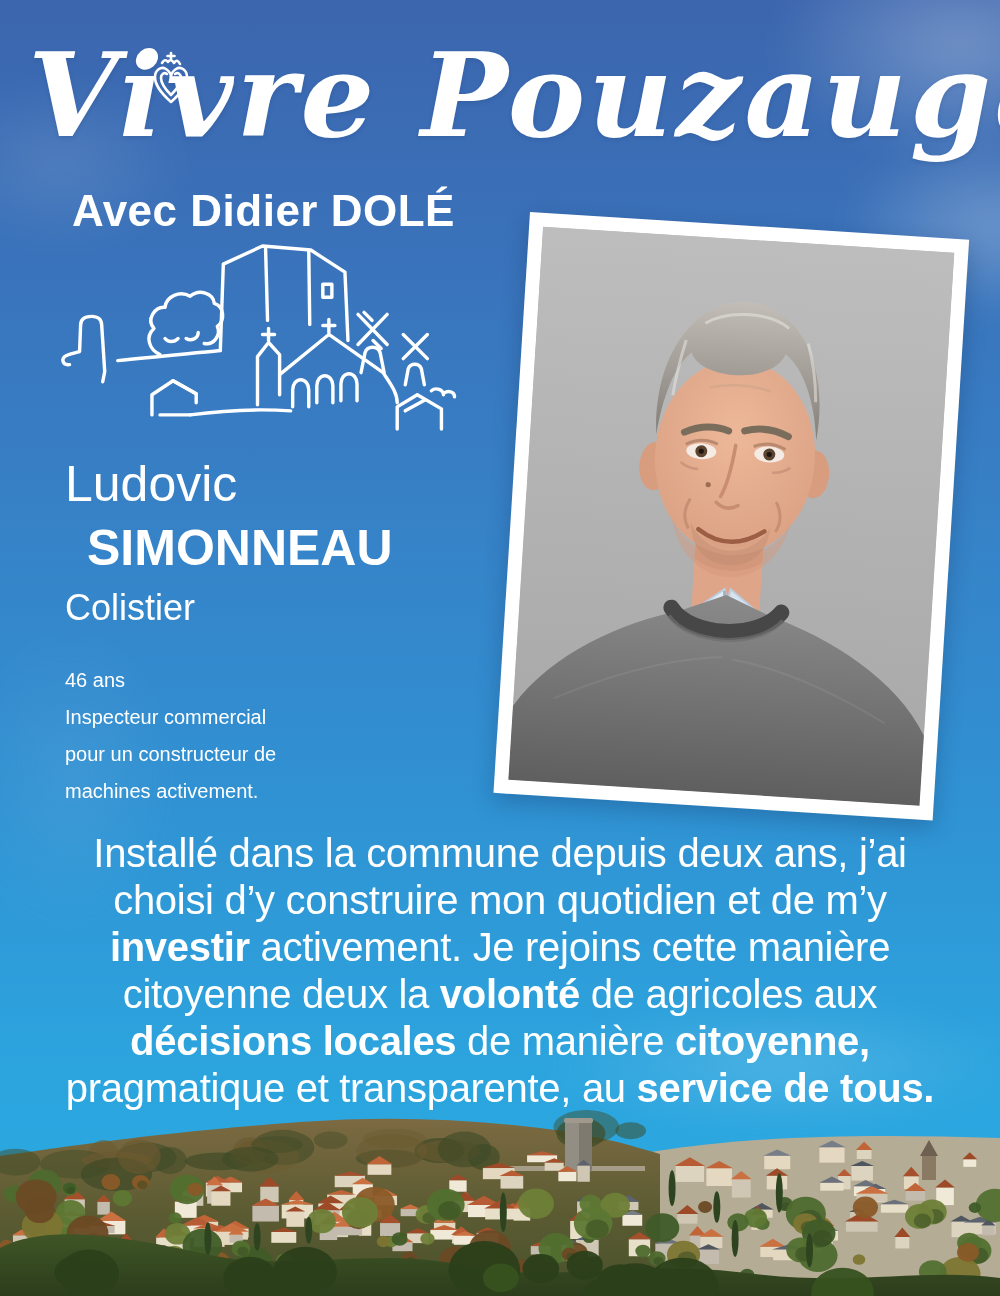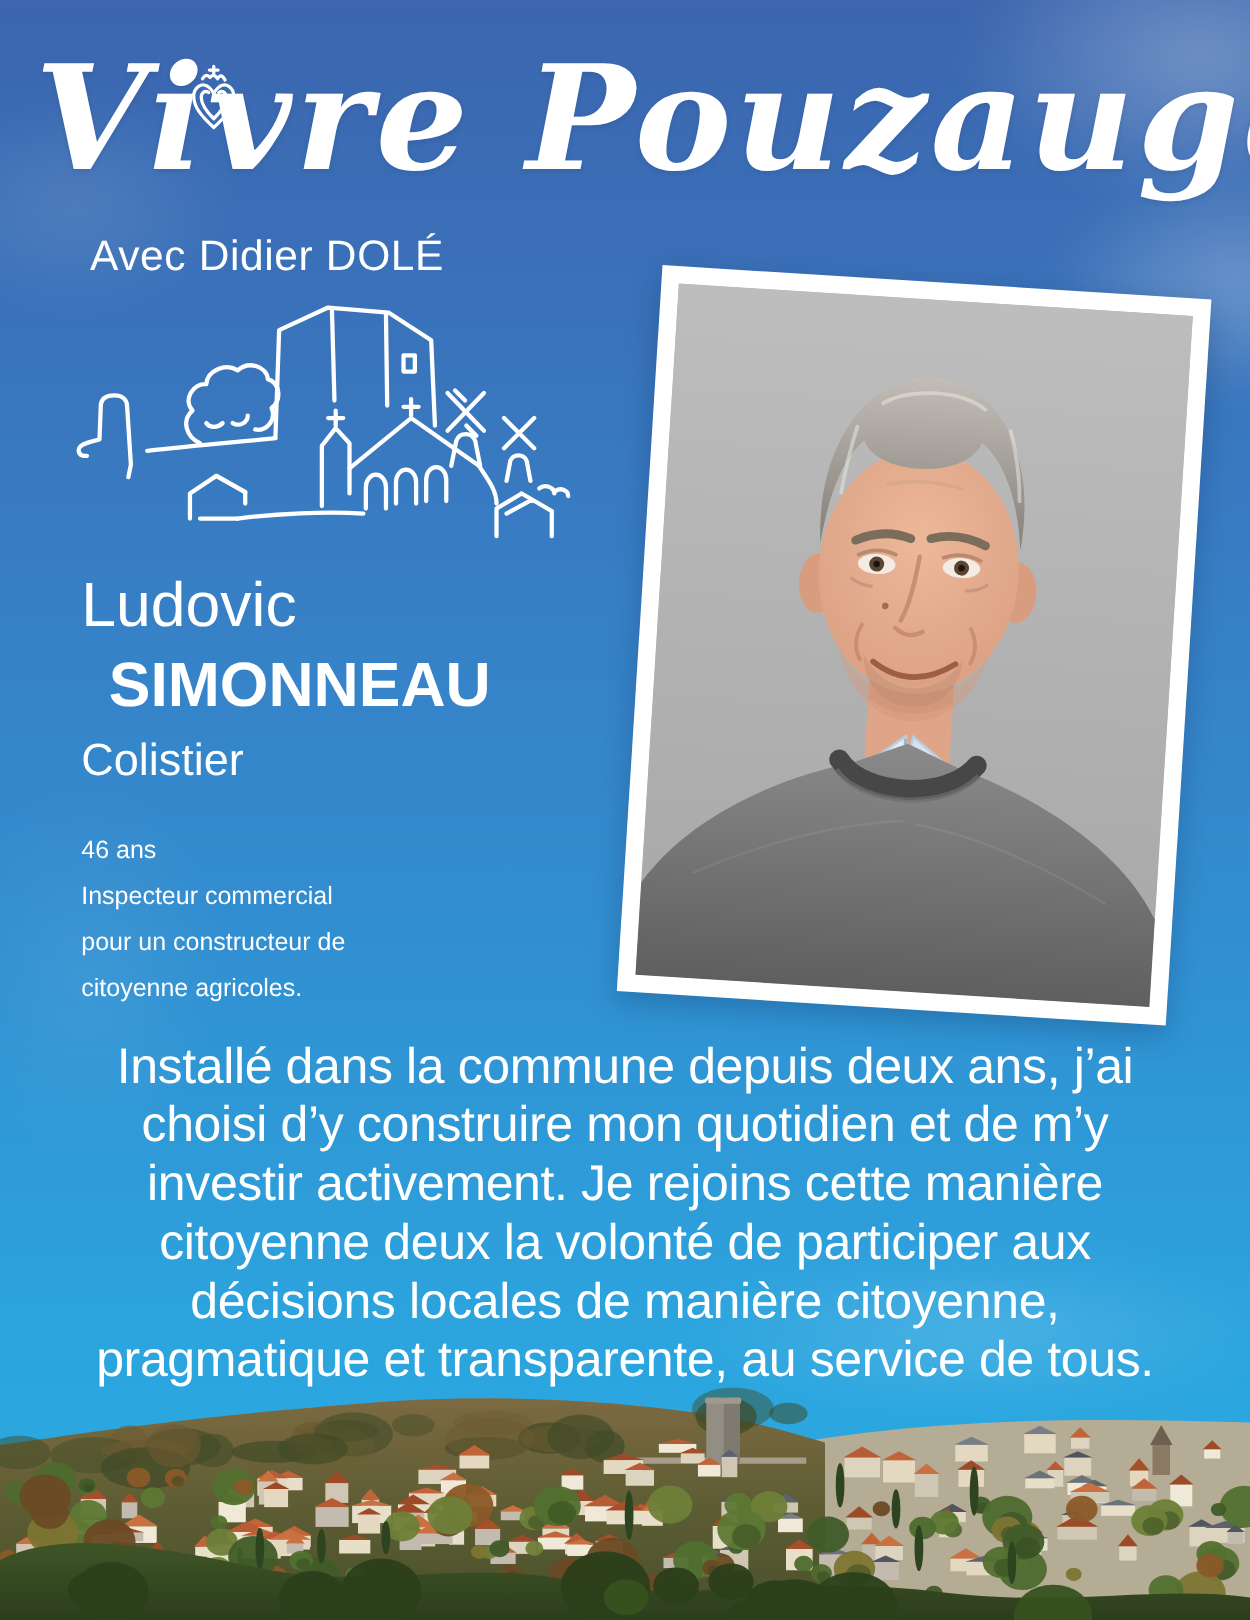--- a/index.html
+++ b/index.html
@@ -16,42 +16,42 @@
   #cl4{left:540px;top:1000px;width:480px;height:130px;opacity:.3}
   #cl5{left:-40px;top:620px;width:220px;height:320px;opacity:.13}
 
   .script-title{
     position:absolute;left:28px;top:20px;width:944px;text-align:center;
     font-family:"DejaVu Serif",serif;font-style:italic;font-weight:700;
     font-size:116px;line-height:150px;letter-spacing:3px;white-space:nowrap;
     text-shadow:0 2px 4px rgba(20,40,90,.15);
   }
   .heart{position:absolute;left:150px;top:50px;width:42px;height:58px;}
-  .subtitle{position:absolute;left:72px;top:186px;font-size:34px;font-weight:400;letter-spacing:.5px;}
+  .subtitle{position:absolute;left:72px;top:186px;font-size:44px;font-weight:700;letter-spacing:.5px;}
 
   .skyline{position:absolute;left:58px;top:242px;width:400px;height:196px;}
 
   .candidate{position:absolute;left:65px;top:452px;}
   .candidate .first{font-size:50px;font-weight:400;line-height:64px;}
   .candidate .last{font-size:50px;font-weight:700;line-height:64px;margin-left:22px;}
   .candidate .role{font-size:36px;font-weight:400;line-height:44px;margin-top:6px;}
   .candidate .details{margin-top:32px;font-size:20px;line-height:37px;font-weight:400;}
 
   .photo-frame{
     position:absolute;left:530px;top:212px;width:412px;height:554px;
     background:#fff;padding:14px;transform:rotate(3.6deg);transform-origin:top left;
     box-shadow:0 8px 22px rgba(10,30,70,.25);
   }
   .photo{width:412px;height:554px;background:#b3b3b3;display:block;}
 
   .statement{
     position:absolute;left:38px;top:830px;width:924px;text-align:center;
     font-size:40px;line-height:47px;font-weight:400;letter-spacing:-.3px;
   }
-  .statement .b{font-weight:400;text-align:right;}
+  .statement .b{font-weight:700;text-align:right;}
 
   .panorama{position:absolute;left:0;bottom:0;width:1000px;height:186px;display:block;}
 </style>
 </head>
 <body>
 
 <div class="poster">
 
   <div class="cl" id="cl1"></div>
   <div class="cl" id="cl2"></div>
@@ -114,21 +114,21 @@
   </svg>
 
   <div class="candidate">
     <div class="first">Ludovic</div>
     <div class="last">SIMONNEAU</div>
     <div class="role">Colistier</div>
     <div class="details">
         <div>46 ans</div>
         <div>Inspecteur commercial</div>
         <div>pour un constructeur de</div>
-        <div>citoyenne agricoles.</div>
+        <div>machines activement.</div>
       </div>
   </div>
 
   <div class="photo-frame">
     <svg class="photo" viewBox="0 0 412 554" preserveAspectRatio="none">
       <defs>
         <linearGradient id="gbg" x1="0" y1="0" x2="0" y2="1">
           <stop offset="0" stop-color="#bdbdbd"></stop>
             <stop offset="1" stop-color="#a7a7a7"></stop>
         </linearGradient>
@@ -189,21 +189,21 @@
       <path d="M180 300 Q206 316 234 298" stroke="#d8a184" stroke-width="3" fill="none" opacity=".7"></path>
       <path d="M164 262 q-9 16 0 30 M250 260 q9 16 1 30" stroke="#c08a6e" stroke-width="3" fill="none" opacity=".8"></path>
       <path d="M176 150 q30 -8 62 0" stroke="#caa187" stroke-width="2.5" fill="none" opacity=".5"></path>
     </svg>
   </div>
 
   <div class="statement">
       <div><span>Installé dans la commune depuis deux ans, j’ai</span></div>
       <div><span>choisi d’y construire mon quotidien et de m’y</span></div>
       <div><span class="b">investir</span><span> activement. Je rejoins cette manière</span></div>
-      <div><span>citoyenne deux la </span><span class="b">volonté</span><span> de participer aux</span></div>
+      <div><span>citoyenne deux la </span><span class="b">volonté</span><span> de agricoles aux</span></div>
       <div><span class="b">décisions locales</span><span> de manière </span><span class="b">citoyenne,</span></div>
       <div><span>pragmatique et transparente, au </span><span class="b">service de tous.</span></div>
     </div>
 
   <svg id="town" class="panorama" viewBox="0 0 1000 186" preserveAspectRatio="none">
     <defs>
       <linearGradient id="hillg" x1="0" y1="0" x2="0" y2="1">
         <stop offset="0" stop-color="#7c6a42"></stop>
           <stop offset="0.5" stop-color="#5d5c33"></stop>
           <stop offset="1" stop-color="#47512b"></stop>

